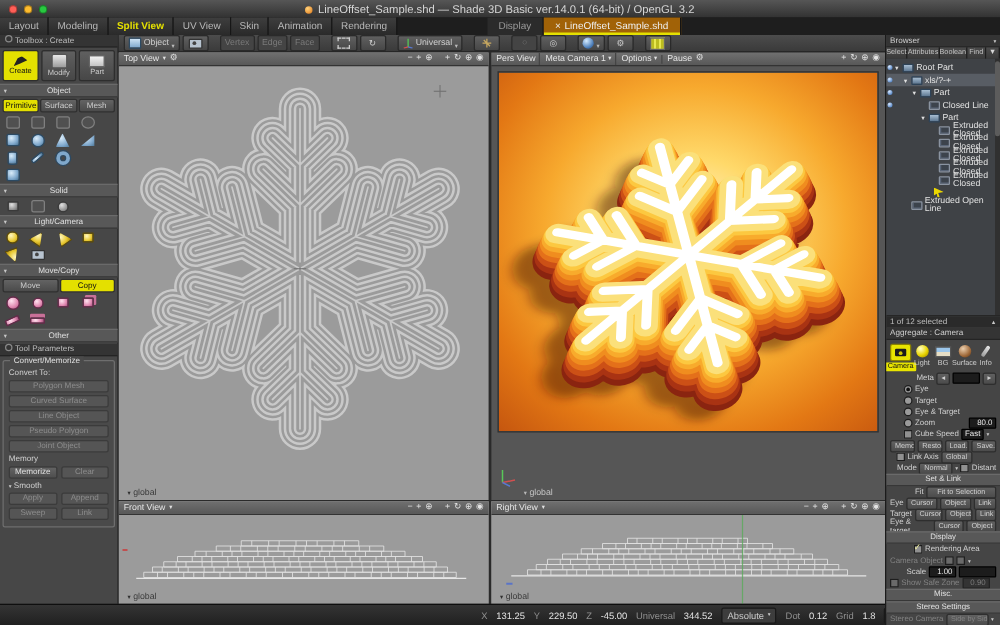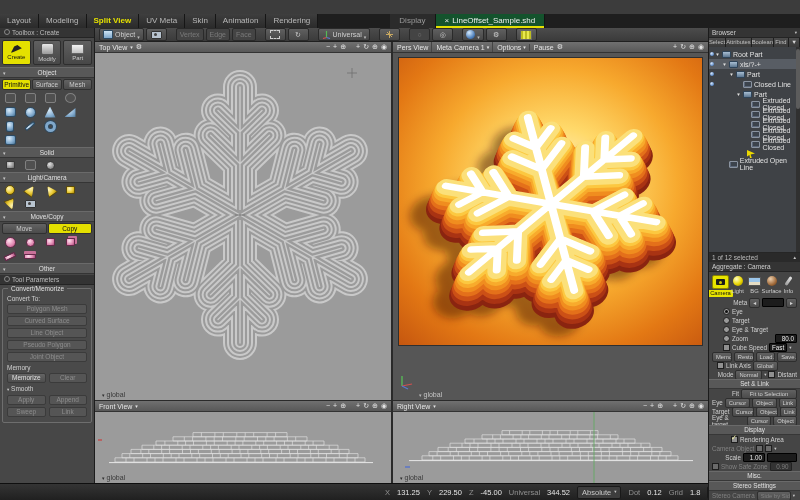--- a/index.html
+++ b/index.html
@@ -18,21 +18,21 @@
            background:radial-gradient(circle at 35% 30%,#ffd27a,#e07818);margin-right:4px;vertical-align:-1px}
 
   
   .tabbar{left:0;top:14px;width:800px;height:14px;background:#1e1e1e;display:flex;align-items:flex-start}
   .wtab{padding:0 7px;line-height:14px;font-size:8px;color:#b8b8b8;
         background:linear-gradient(#3e3e3e,#2a2a2a);border-right:1px solid #161616;cursor:default}
   .wtab.active{color:#e4e000;font-weight:bold}
   .wmini{width:9px;background:#2a2a2a;border-right:1px solid #161616}
   .tspace{width:52px}
   .dtab{padding:0 9px;line-height:14px;font-size:8px;color:#9a9a9a;background:#2b2b2b;border-right:1px solid #141414}
-  .dtab.active{background:#14532d;color:#eee;box-shadow:inset 0 -2px 0 #e4e000}
+  .dtab.active{background:#a16207;color:#eee;box-shadow:inset 0 -2px 0 #e4e000}
   .dtab .x{color:#e8e8e8;margin-right:3px}
 
   
   .left-panel{left:0;top:28px;width:95px;height:455px;background:#474747;border-right:1px solid #1d1d1d;box-sizing:border-box}
   .ph{height:9px;background:#343434;color:#bdbdbd;font-size:6.5px;line-height:9px;padding-left:4px;border-bottom:1px solid #242424}
   .ph .dot{display:inline-block;width:4px;height:4px;border-radius:50%;border:1px solid #888;margin-right:2px;vertical-align:0}
   .modes{display:flex;gap:2px;padding:2px 2px}
   .mode{flex:1;height:23px;background:linear-gradient(#606060,#474747);border:1px solid #2e2e2e;border-radius:2px;
         display:flex;flex-direction:column;align-items:center;justify-content:center;gap:1px;font-size:6px;color:#ccc}
   .mode.active{background:#e4e000;color:#111}
@@ -173,26 +173,34 @@
   .gray .field{color:#7c7c7c;background:#333;border-color:#222}
   .gray .chipbtn{color:#828282}
   .gray .cb{background:#6a6a6a}
   .tinytri{font-size:4.5px;color:#c8c8c8;line-height:6px}
 </style>
 </head>
 <body>
 
 <div class="app">
 
+  <div class="titlebar abs">
+    <div class="lights">
+      <span class="light" style="background:#ff5f57"></span>
+      <span class="light" style="background:#febc2e"></span>
+      <span class="light" style="background:#28c840"></span>
+    </div>
+    <div class="title"><span class="doc-ico"></span><span>LineOffset_Sample.shd — Shade 3D Basic ver.14.0.1 (64-bit) / OpenGL 3.2</span></div>
+  </div>
 
   <div class="tabbar abs">
     <div class="wtab">Layout</div>
     <div class="wtab">Modeling</div>
     <div class="wtab active">Split View</div>
-    <div class="wtab">UV Meta</div>
+    <div class="wtab">UV View</div>
     <div class="wtab">Skin</div>
     <div class="wtab">Animation</div>
     <div class="wtab">Rendering</div>
     <div class="wmini"></div>
     <div class="wmini"></div>
     <div class="tspace"></div>
     <div class="dtab">Display</div>
     <div class="dtab active"><span class="x">×</span><span>LineOffset_Sample.shd</span></div>
   </div>
 

